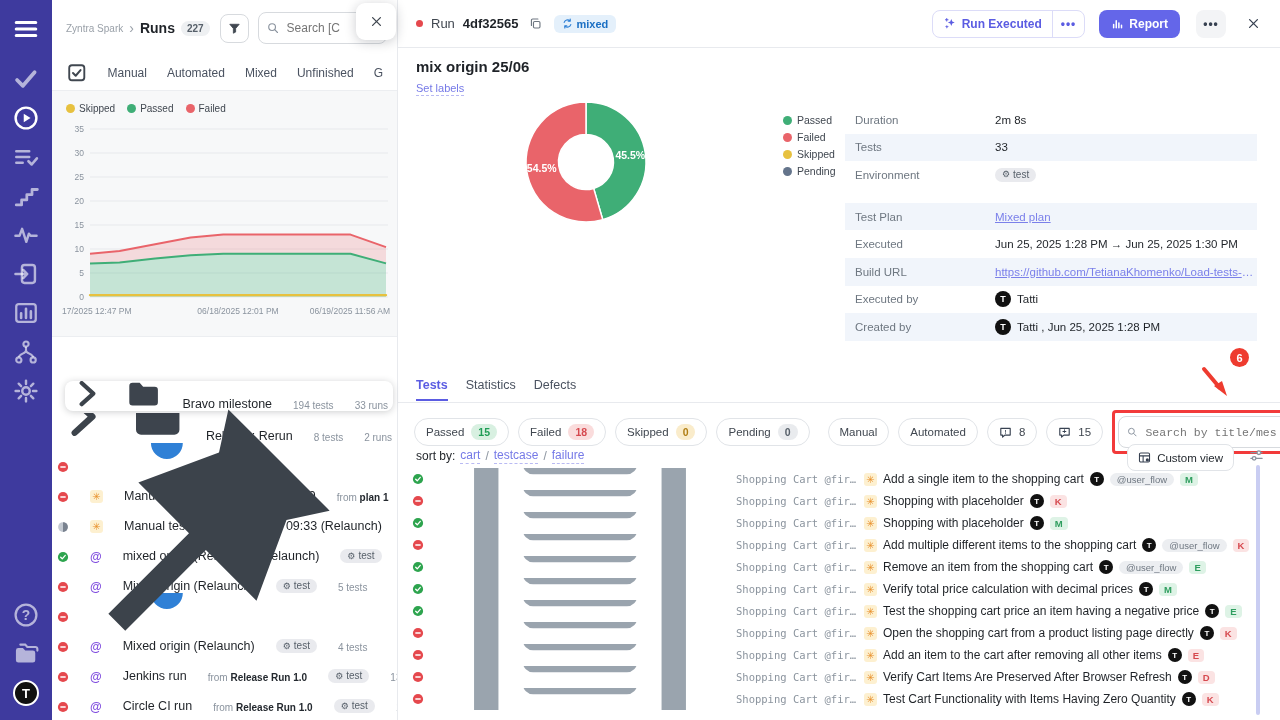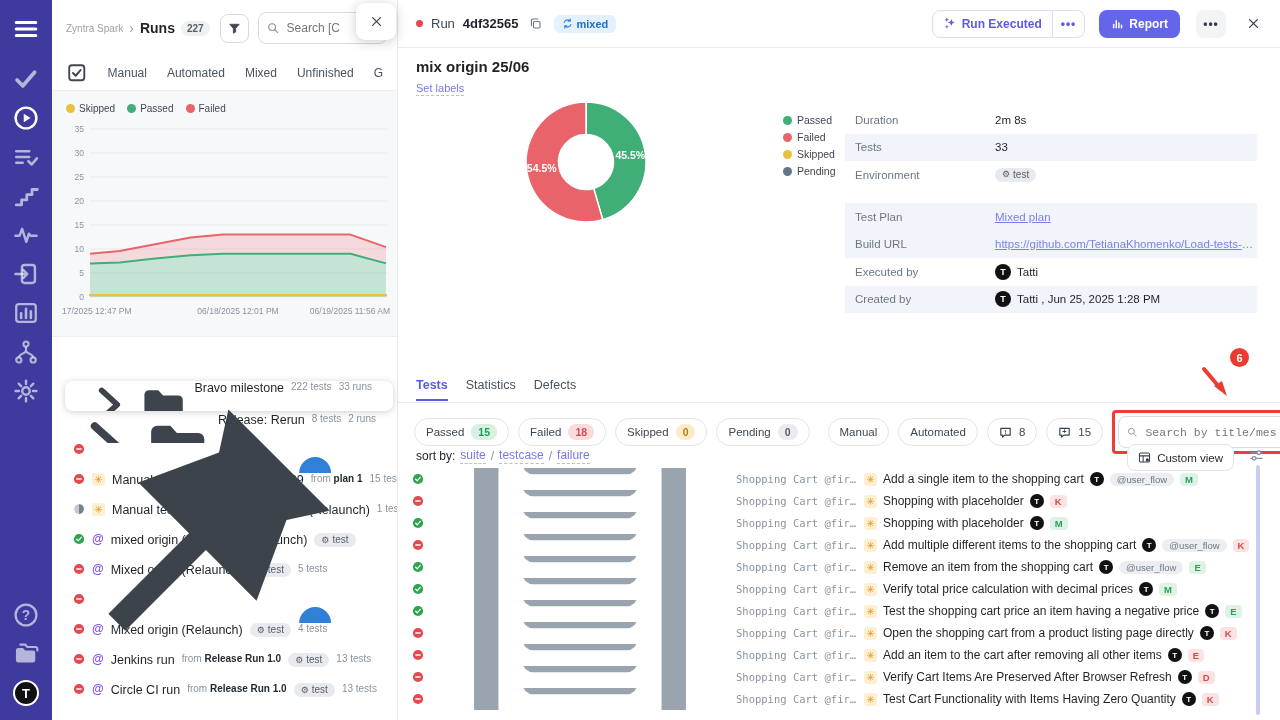--- a/index.html
+++ b/index.html
@@ -35,21 +35,21 @@
   .lp-tabs .sel-ic svg{width:15px;height:15px}
   .lp-chart{height:246px;background:#f7f8f9;border-bottom:1px solid #eceef1;box-sizing:border-box;padding:12px 4px 0 8px}
   .legend{display:flex;gap:12px;align-items:center;font-size:10px;color:#404750;padding-left:6px;margin-bottom:2px}
   .legend .li{display:flex;align-items:center;gap:4px}
   .dot{width:9px;height:9px;border-radius:50%;display:inline-block;flex:none}
   .lp-list{padding-top:44px}
   .row1wrap{position:relative;padding-left:13px;margin:0 4px 2px 0}
   .pin{position:absolute;left:2px;top:4px;color:#3c434b}
   .pin svg{width:12px;height:12px}
   .card{background:#fff;border-radius:8px;box-shadow:0 1px 7px rgba(31,35,40,.22);}
-  .run-row{height:30px;display:flex;align-items:flex-start;gap:7px;padding:0 21px;font-size:12.5px;color:#24292f;white-space:nowrap;overflow:hidden;cursor:pointer}
+  .run-row{height:30px;display:flex;align-items:flex-end;gap:21px;padding:0 5px;font-size:12.5px;color:#24292f;white-space:nowrap;overflow:hidden;cursor:pointer}
   .run-row .chev{color:#3c434b;display:flex}
   .run-row .chev svg{width:10px;height:10px}
   .run-row .fold{color:#3d444d;display:flex}
   .run-row .fold svg{width:14px;height:14px}
   .run-row .ttl{font-size:12.5px;color:#1f2328}
   .run-row .meta{font-size:10px;color:#8a939e}
   .from{font-size:10px;color:#8a939e}
   .from b{color:#24292f;font-size:10px}
   .envpill{display:inline-flex;align-items:center;gap:3px;background:#e9eaee;color:#57606a;font-size:10px;border-radius:9px;padding:2px 7px;line-height:1}
   .envpill .g{font-size:9px;color:#57606a}
@@ -343,21 +343,21 @@
               </span>
             </span>
             <span class="fold">
               <span style="display: flex; align-items: center; justify-content: center;">
                 <svg viewBox="0 0 16 16" style="width:100%;height:100%">
                   <path d="M1.5 4.6A1.5 1.5 0 0 1 3 3.1h3.2l1.6 1.8H13a1.5 1.5 0 0 1 1.5 1.5v5.5A1.5 1.5 0 0 1 13 13.4H3a1.5 1.5 0 0 1-1.5-1.5z" fill="currentColor"></path>
                 </svg>
               </span>
             </span>
             <span class="ttl">Bravo milestone</span>
-            <span class="meta">222 tests</span>
+            <span class="meta">194 tests</span>
             <span class="meta">33 runs</span>
           </div>
         </div>
         <div class="run-row">
           <span class="chev">
             <span style="display: flex; align-items: center; justify-content: center;">
               <svg viewBox="0 0 16 16" style="width:100%;height:100%">
                 <path d="M5.3 3.2L10.6 8l-5.3 4.8" stroke="currentColor" stroke-width="1.9" fill="none" stroke-linecap="round" stroke-linejoin="round"></path>
               </svg>
             </span>
@@ -645,20 +645,26 @@
                 <span>test</span>
               </span>
             </span>
           </div>
           <div class="drow alt gap">
             <span class="dlabel">Test Plan</span>
             <span class="dval">
               <a>Mixed plan</a>
             </span>
           </div>
+          <div class="drow">
+            <span class="dlabel">Executed</span>
+            <span class="dval">
+              <span>Jun 25, 2025 1:28 PM → Jun 25, 2025 1:30 PM</span>
+            </span>
+          </div>
           <div class="drow alt">
             <span class="dlabel">Build URL</span>
             <span class="dval">
               <a>https://github.com/TetianaKhomenko/Load-tests-2-/a...</a>
             </span>
           </div>
           <div class="drow">
             <span class="dlabel">Executed by</span>
             <span class="dval">
               <span class="mini-av">T</span>
@@ -727,21 +733,21 @@
                   <path d="M10.3 10.3L14 14" stroke="currentColor" stroke-width="1.5" stroke-linecap="round" fill="none"></path>
                 </svg>
               </span>
               <input placeholder="Search by title/message" style="">
             </span>
           </span>
         </div>
 
       <div class="sortrow" id="sortrow">
         <span>sort by:</span>
-      <span class="lnk">suite</span>
+      <span class="lnk">cart</span>
           <span class="sl">/</span>
           <span class="lnk">testcase</span>
           <span class="sl">/</span>
           <span class="lnk">failure</span>
         </div>
       <div class="cview">
         <span id="cviewIc" style="display:flex">
             <span style="display: flex; align-items: center; justify-content: center; width: 13px; height: 13px;">
               <svg viewBox="0 0 16 16" style="width:100%;height:100%">
                 <rect x="1.8" y="2.4" width="12.4" height="11.2" rx="1.6" stroke="currentColor" stroke-width="1.3" fill="none"></rect>

